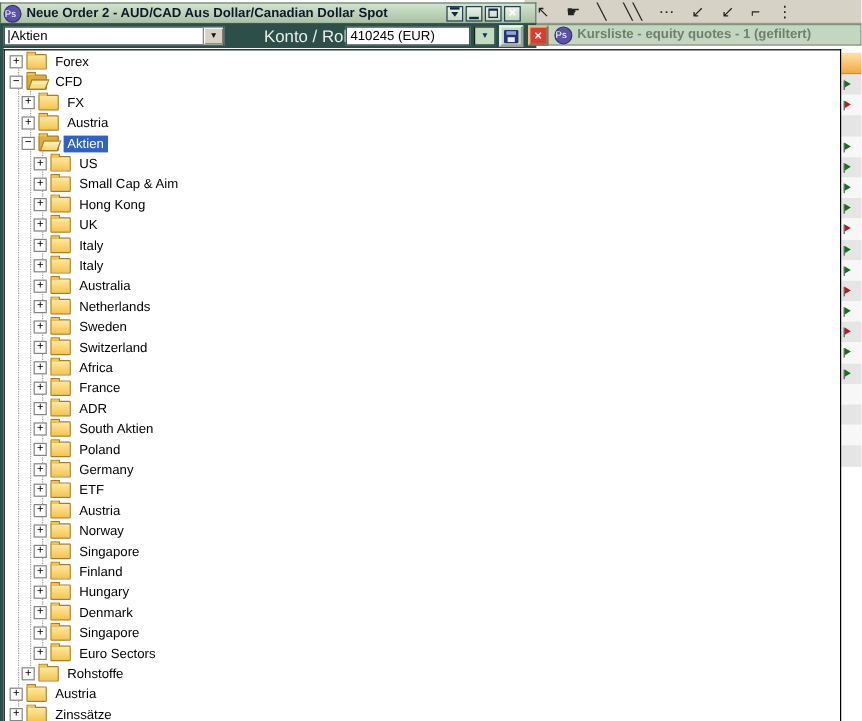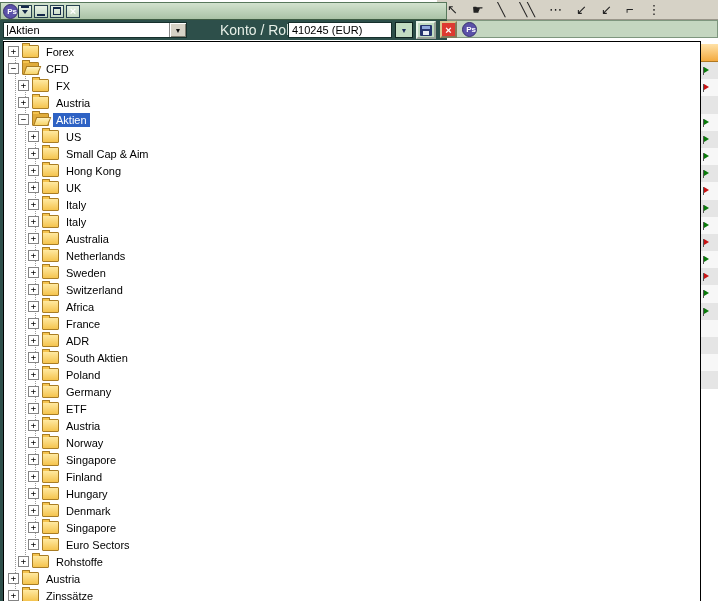--- a/index.html
+++ b/index.html
@@ -10,21 +10,21 @@
   .bg-toolbar{position:absolute;left:437px;top:0;width:281px;height:20px;background:#D6D2C6;
     border-bottom:1px solid #9A968A;display:flex;align-items:center;gap:14px;padding-left:10px;box-sizing:border-box;overflow:hidden;}
   .bg-tool{font-size:13px;color:#222;line-height:20px;}
 
   
   .titlebar{position:absolute;left:0;top:2px;width:447px;height:18px;
     background:linear-gradient(to bottom,#D2E2CE,#A9C2A5);
     border:1px solid #58785C;border-bottom:1px solid #3E5C42;box-sizing:border-box;
     display:flex;align-items:center;padding:0 2px;}
   .ps-icon{width:13px;height:13px;border-radius:50%;background:#5B51A8;border:1px solid #39316F;
-    color:#fff;font-size:8px;font-weight:bold;text-align:right;line-height:13px;flex:0 0 auto;}
+    color:#fff;font-size:8px;font-weight:normal;text-align:left;line-height:13px;flex:0 0 auto;}
   .title-text{font-size:11px;font-weight:bold;color:#101828;margin-left:4px;white-space:nowrap;flex:1 1 auto;overflow:hidden;}
   .win-buttons{display:flex;gap:2px;margin-right:10px;}
   .win-btn{width:14px;height:13px;background:linear-gradient(#E9F2E6,#C4D8C2);border:1px solid #27414F;
     display:flex;align-items:center;justify-content:center;box-sizing:border-box;cursor:default;}
   .win-btn.close{background:linear-gradient(#E9706
 
 0,#C23024);}
   .g-shade{width:8px;height:8px;border-top:2px solid #14284A;position:relative;}
   .g-shade::after{content:"";position:absolute;top:2px;left:1px;border-left:3px solid transparent;border-right:3px solid transparent;border-top:4px solid #14284A;}
   .g-min{width:8px;height:7px;border-bottom:2px solid #14284A;}
@@ -102,20 +102,21 @@
       <span class="bg-tool">⋯</span>
       <span class="bg-tool">↙</span>
       <span class="bg-tool">↙</span>
       <span class="bg-tool">⌐</span>
       <span class="bg-tool">⋮</span>
     </div>
 
   <div class="kurs-content"></div>
   <div class="kurs-titlebar">
     <span class="ps-icon">Ps</span>
+    <span class="kurs-title">Kursliste - equity quotes - 1 (gefiltert)</span>
   </div>
   <div class="strip-header"></div>
   <div class="strip-rows">
       <div class="strip-row even">
         <span class="flag green"></span>
       </div>
       <div class="strip-row odd">
         <span class="flag red"></span>
       </div>
       <div class="strip-row even"></div>
@@ -156,20 +157,21 @@
         <span class="flag green"></span>
       </div>
       <div class="strip-row odd"></div>
       <div class="strip-row even"></div>
       <div class="strip-row odd"></div>
       <div class="strip-row even"></div>
     </div>
 
   <div class="titlebar">
     <span class="ps-icon">Ps</span>
+    <span class="title-text">Neue Order 2 - AUD/CAD Aus Dollar/Canadian Dollar Spot</span>
     <span class="win-buttons">
       <span class="win-btn">
           <span class="g-shade"></span>
         </span>
       <span class="win-btn">
           <span class="g-min"></span>
         </span>
       <span class="win-btn">
           <span class="g-max"></span>
         </span>

